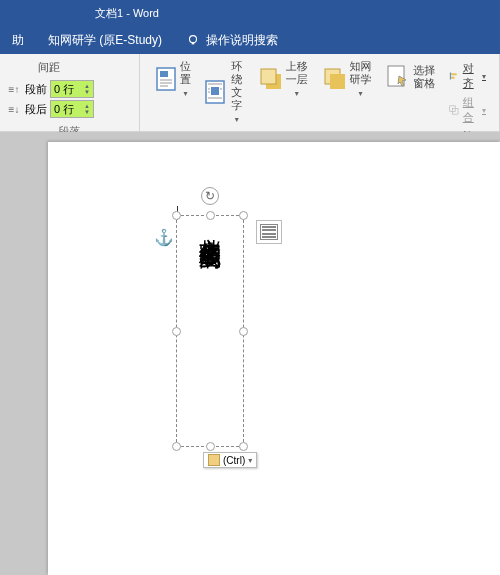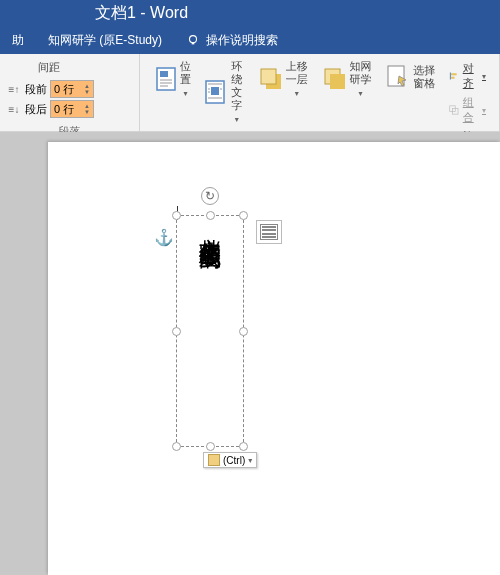--- a/index.html
+++ b/index.html
@@ -1,37 +1,37 @@
 <!DOCTYPE html>
 <html><head>
   <meta charset="utf-8">
   <style>
     * { margin: 0; padding: 0; box-sizing: border-box; font-family: "Microsoft YaHei", sans-serif; }
     body { width: 500px; height: 575px; background: #fff; overflow: hidden; }
     
     .titlebar { background: #2b579a; color: #fff; height: 26px; display: flex; align-items: center; }
     .tool-tab { background: #4a7dbf; padding: 0 14px; height: 18px; font-size: 11px; display: flex; align-items: center; margin-left: 155px; }
-    .title-text { margin-left: 95px; font-size: 16px; }
+    .title-text { margin-left: 95px; font-size: 11px; }
     
     .ribbon-tabs { background: #2b579a; color: #fff; height: 28px; display: flex; align-items: center; font-size: 12px; }
     .rtab { padding: 0 12px; height: 28px; display: flex; align-items: center; cursor: pointer; }
     .rtab.active { background: #f3f3f3; color: #2b579a; }
     .tell-me { display: flex; align-items: center; gap: 6px; padding: 0 12px; justify-content: flex-end; }
     .bulb { width: 14px; height: 14px; }
     
     .ribbon { background: #f3f3f3; border-bottom: 1px solid #d4d4d4; height: 78px; display: flex; }
     .group { border-right: 1px solid #d4d4d4; display: flex; flex-direction: column; }
     .group-label { text-align: center; font-size: 11px; color: #666; padding: 2px 0; }
     .group-body { flex: 1; display: flex; align-items: flex-start; padding: 4px 6px; }
     
     .spacing-controls { display: flex; flex-direction: column; gap: 2px; padding-top: 2px; }
     .spacing-title { font-size: 11px; margin-bottom: 3px; color: #444; margin-left: 24px; padding-left: 8px; }
     .spacing-row { display: flex; align-items: center; gap: 3px; font-size: 11px; }
     .sp-icon { width: 16px; height: 14px; display: flex; align-items: center; justify-content: center; font-size: 10px; color: #666; }
-    .sp-input { width: 44px; height: 18px; border: 1px solid #ababab; background: #fdba74; font-size: 11px; padding: 0 3px; display: flex; align-items: center; justify-content: space-between; }
+    .sp-input { width: 44px; height: 18px; border: 1px solid #ababab; background: #bef264; font-size: 11px; padding: 0 3px; display: flex; align-items: center; justify-content: space-between; }
     .sp-spinner { display: flex; flex-direction: column; font-size: 6px; line-height: 6px; color: #666; }
     
     .big-btn { display: flex; align-items: center; padding: 2px 6px; cursor: pointer; min-width: 42px; }
     .big-btn .icon { width: 32px; height: 32px; display: flex; align-items: center; justify-content: center; margin-bottom: 2px; }
     .big-btn .lbl { font-size: 11px; color: #444; text-align: center; line-height: 13px; }
     .btn-arrow { font-size: 8px; color: #666; }
     
     .small-btns { display: flex; flex-direction: column; gap: 2px; padding: 2px 4px; }
     .small-btn { display: flex; align-items: center; gap: 4px; font-size: 11px; color: #444; cursor: pointer; padding: 1px 3px; text-decoration: underline; }
     .sm-icon { width: 14px; height: 14px; }

